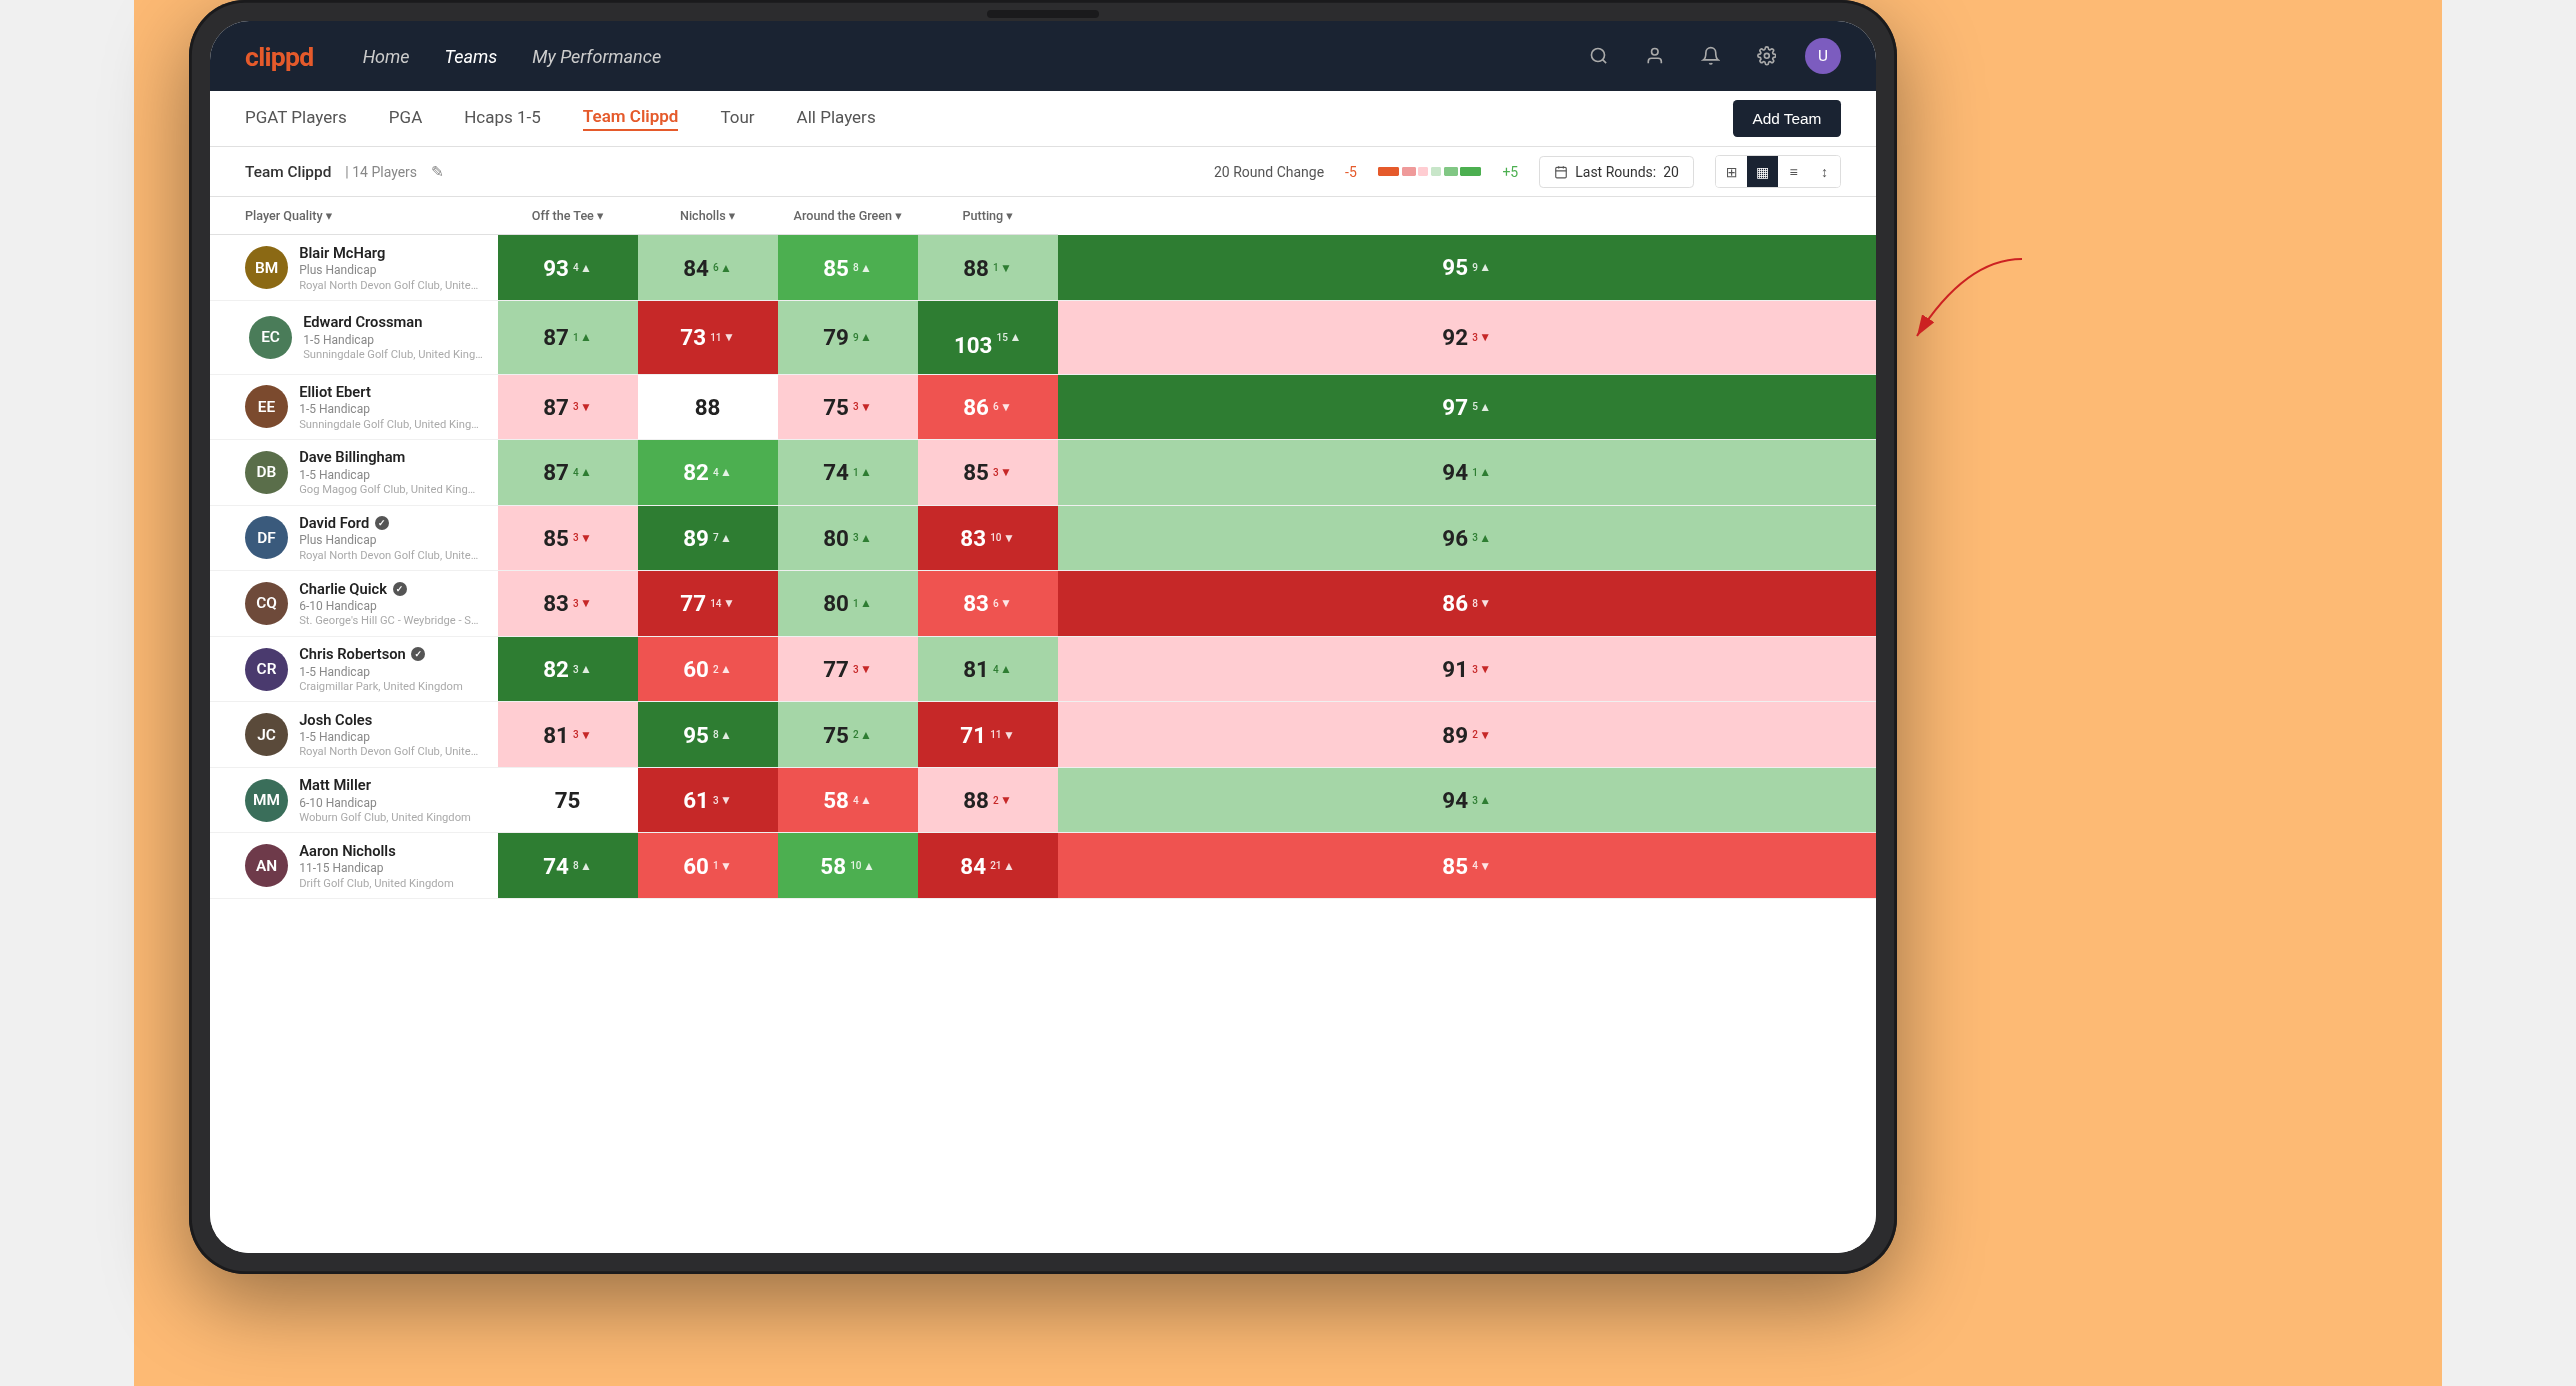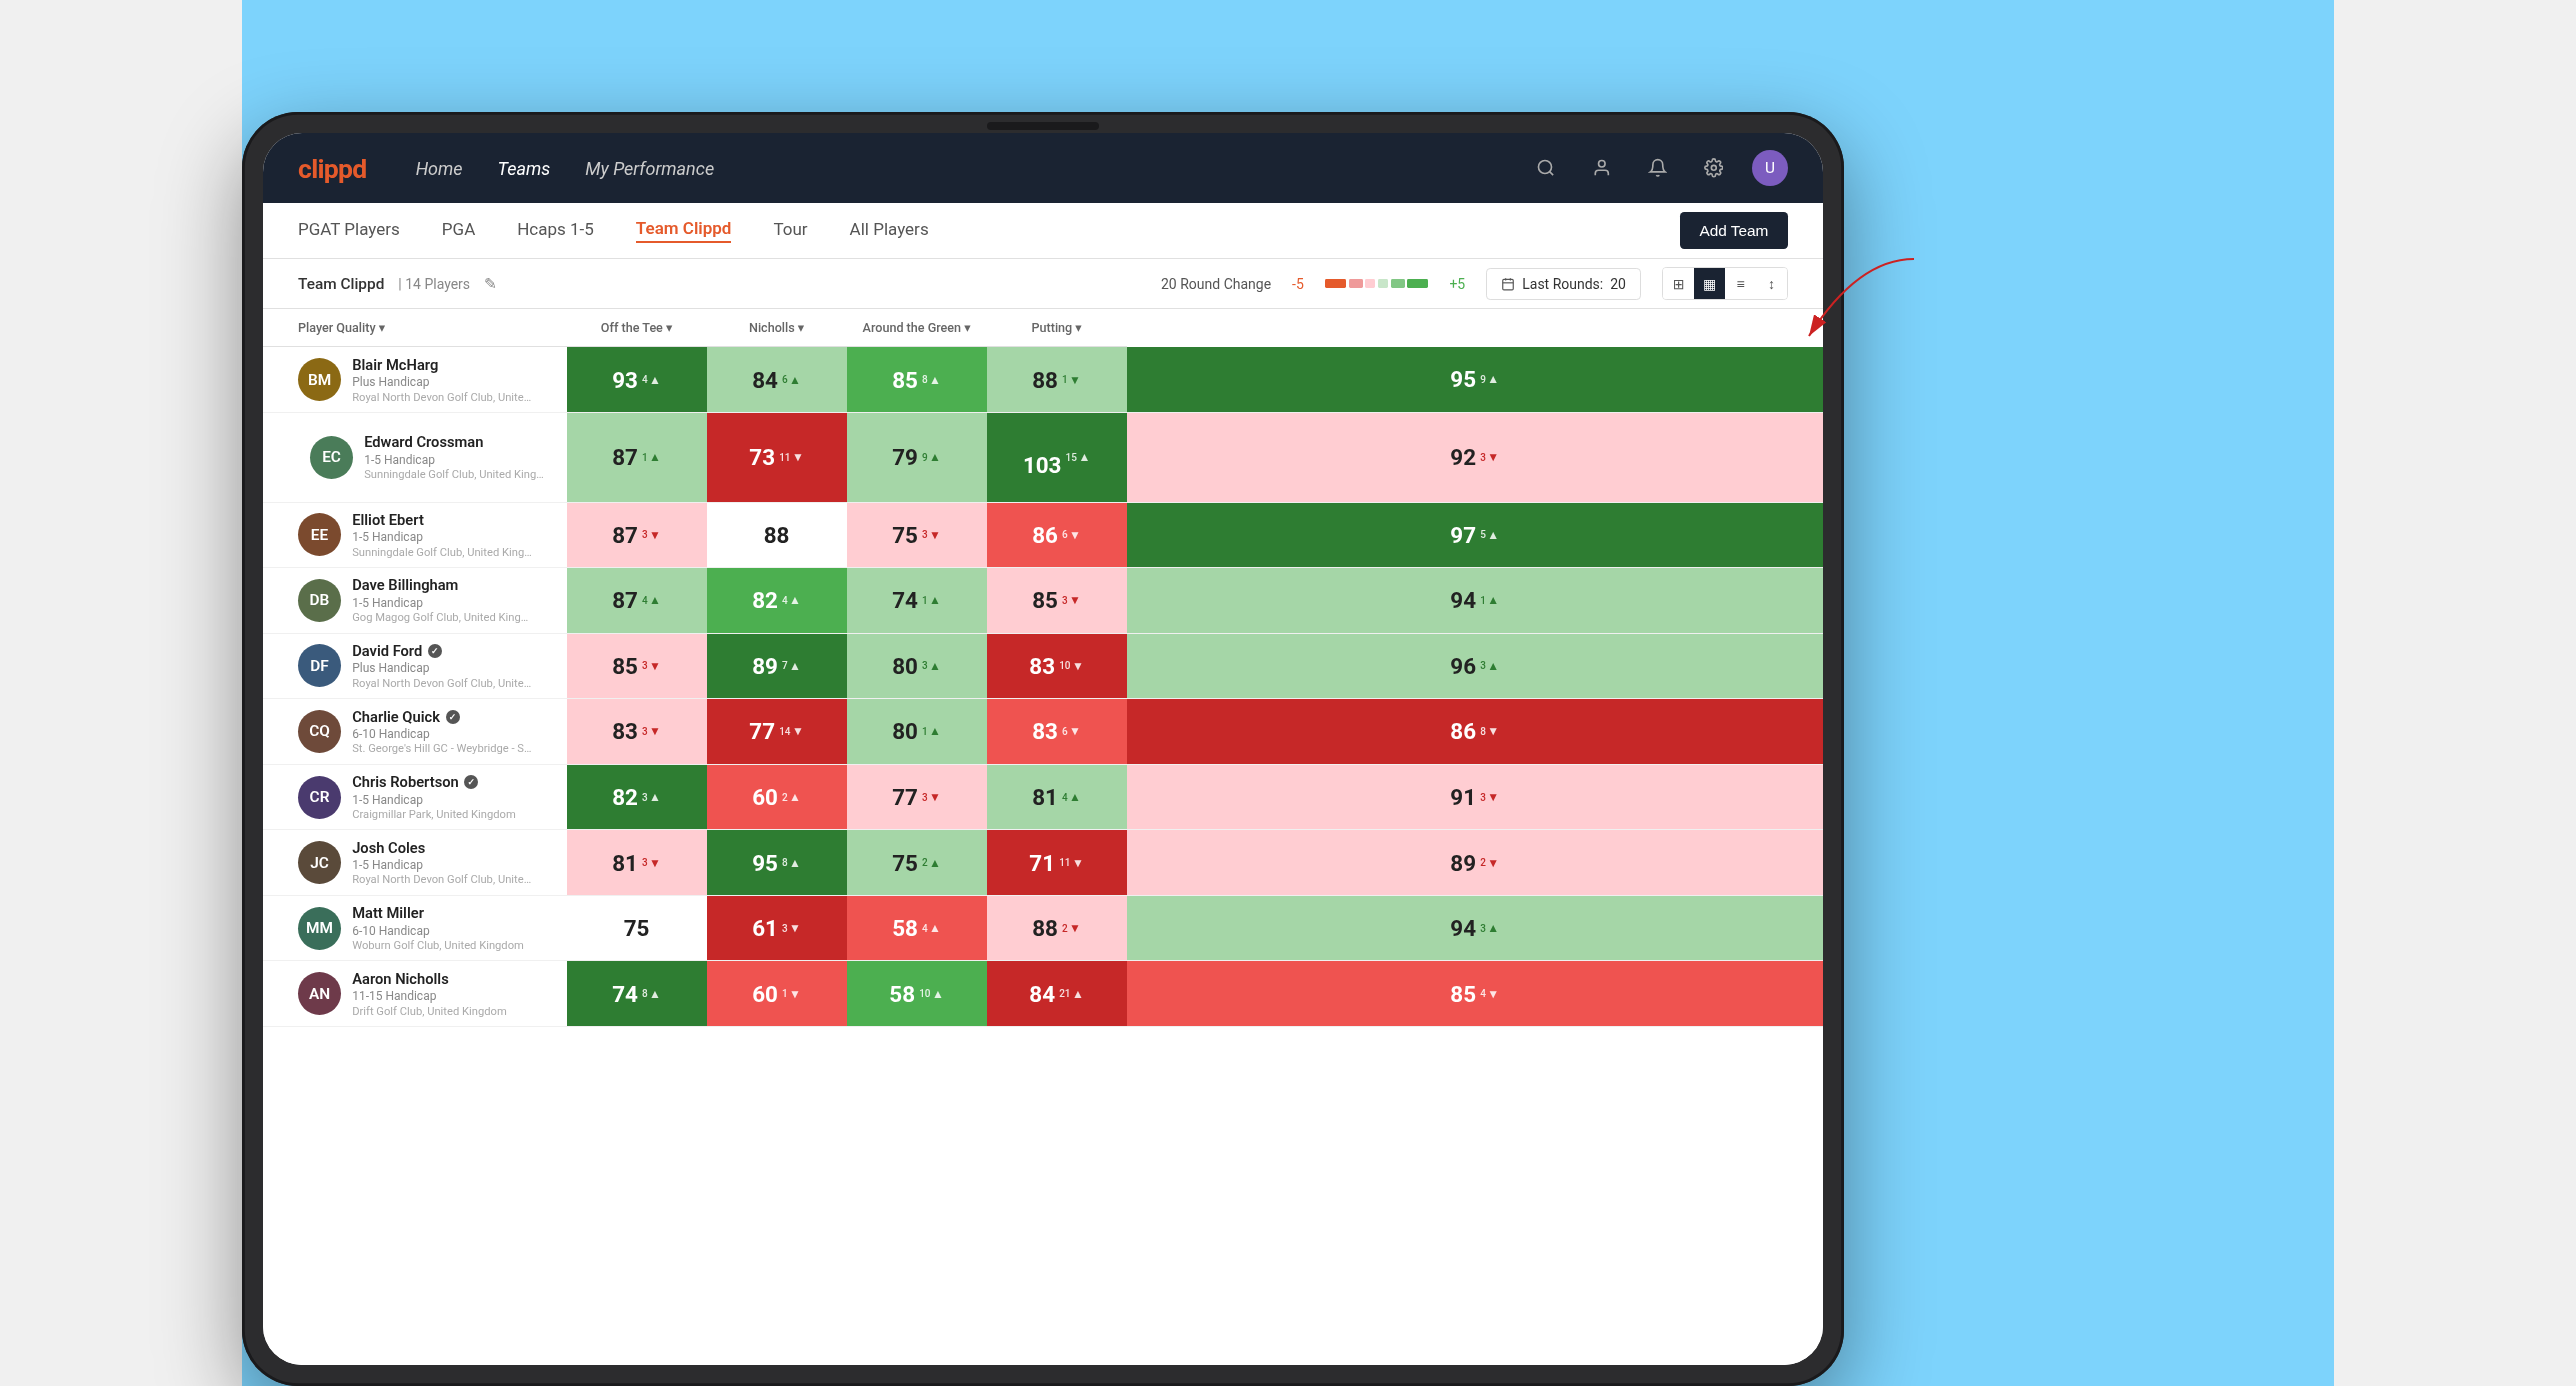--- a/index.html
+++ b/index.html
@@ -8,26 +8,26 @@
       font-family: -apple-system, BlinkMacSystemFont, 'Segoe UI', Roboto, sans-serif;
       width: 2576px;
       height: 1386px;
       overflow: hidden;
       display: flex;
       align-items: center;
       justify-content: center;
     }
 
     .page-wrapper {
-      width: 2092px;
+      width: 2308px;
       height: 1386px;
       position: relative;
-      background: #7dd3fc;
-      display: flex;
-      align-items: flex-end;
+      background: #fdba74;
+      display: flex;
+      align-items: flex-start;
       justify-content: center;
     }
 
     
     .annotation-panel {
       position: absolute;
       right: 56px;
       top: 84px;
       width: 406px;
       font-size: 25px;
@@ -539,21 +539,21 @@
                   <div class="metric-inner">
                     <span class="metric-value" style="color: white;">95</span>
                     <span class="metric-change" style="color: rgba(255, 255, 255, 0.85);">
                       <small>9</small>
                       <span>▲</span>
                     </span>
                   </div>
                 </td>
               </tr>
               <tr class="player-row">
-                <td style="padding: 12px;">
+                <td style="padding: 4px;">
                   <div class="player-cell">
                     <div class="player-avatar" style="background: rgb(74, 124, 89);">EC</div>
                     <div class="player-info">
                       <div class="player-name">Edward Crossman</div>
                       <div class="player-hcap">1-5 Handicap</div>
                       <div class="player-club">Sunningdale Golf Club, United Kingdom</div>
                     </div>
                   </div>
                 </td>
                 <td class="metric-cell" style="background: rgb(165, 214, 167);">

